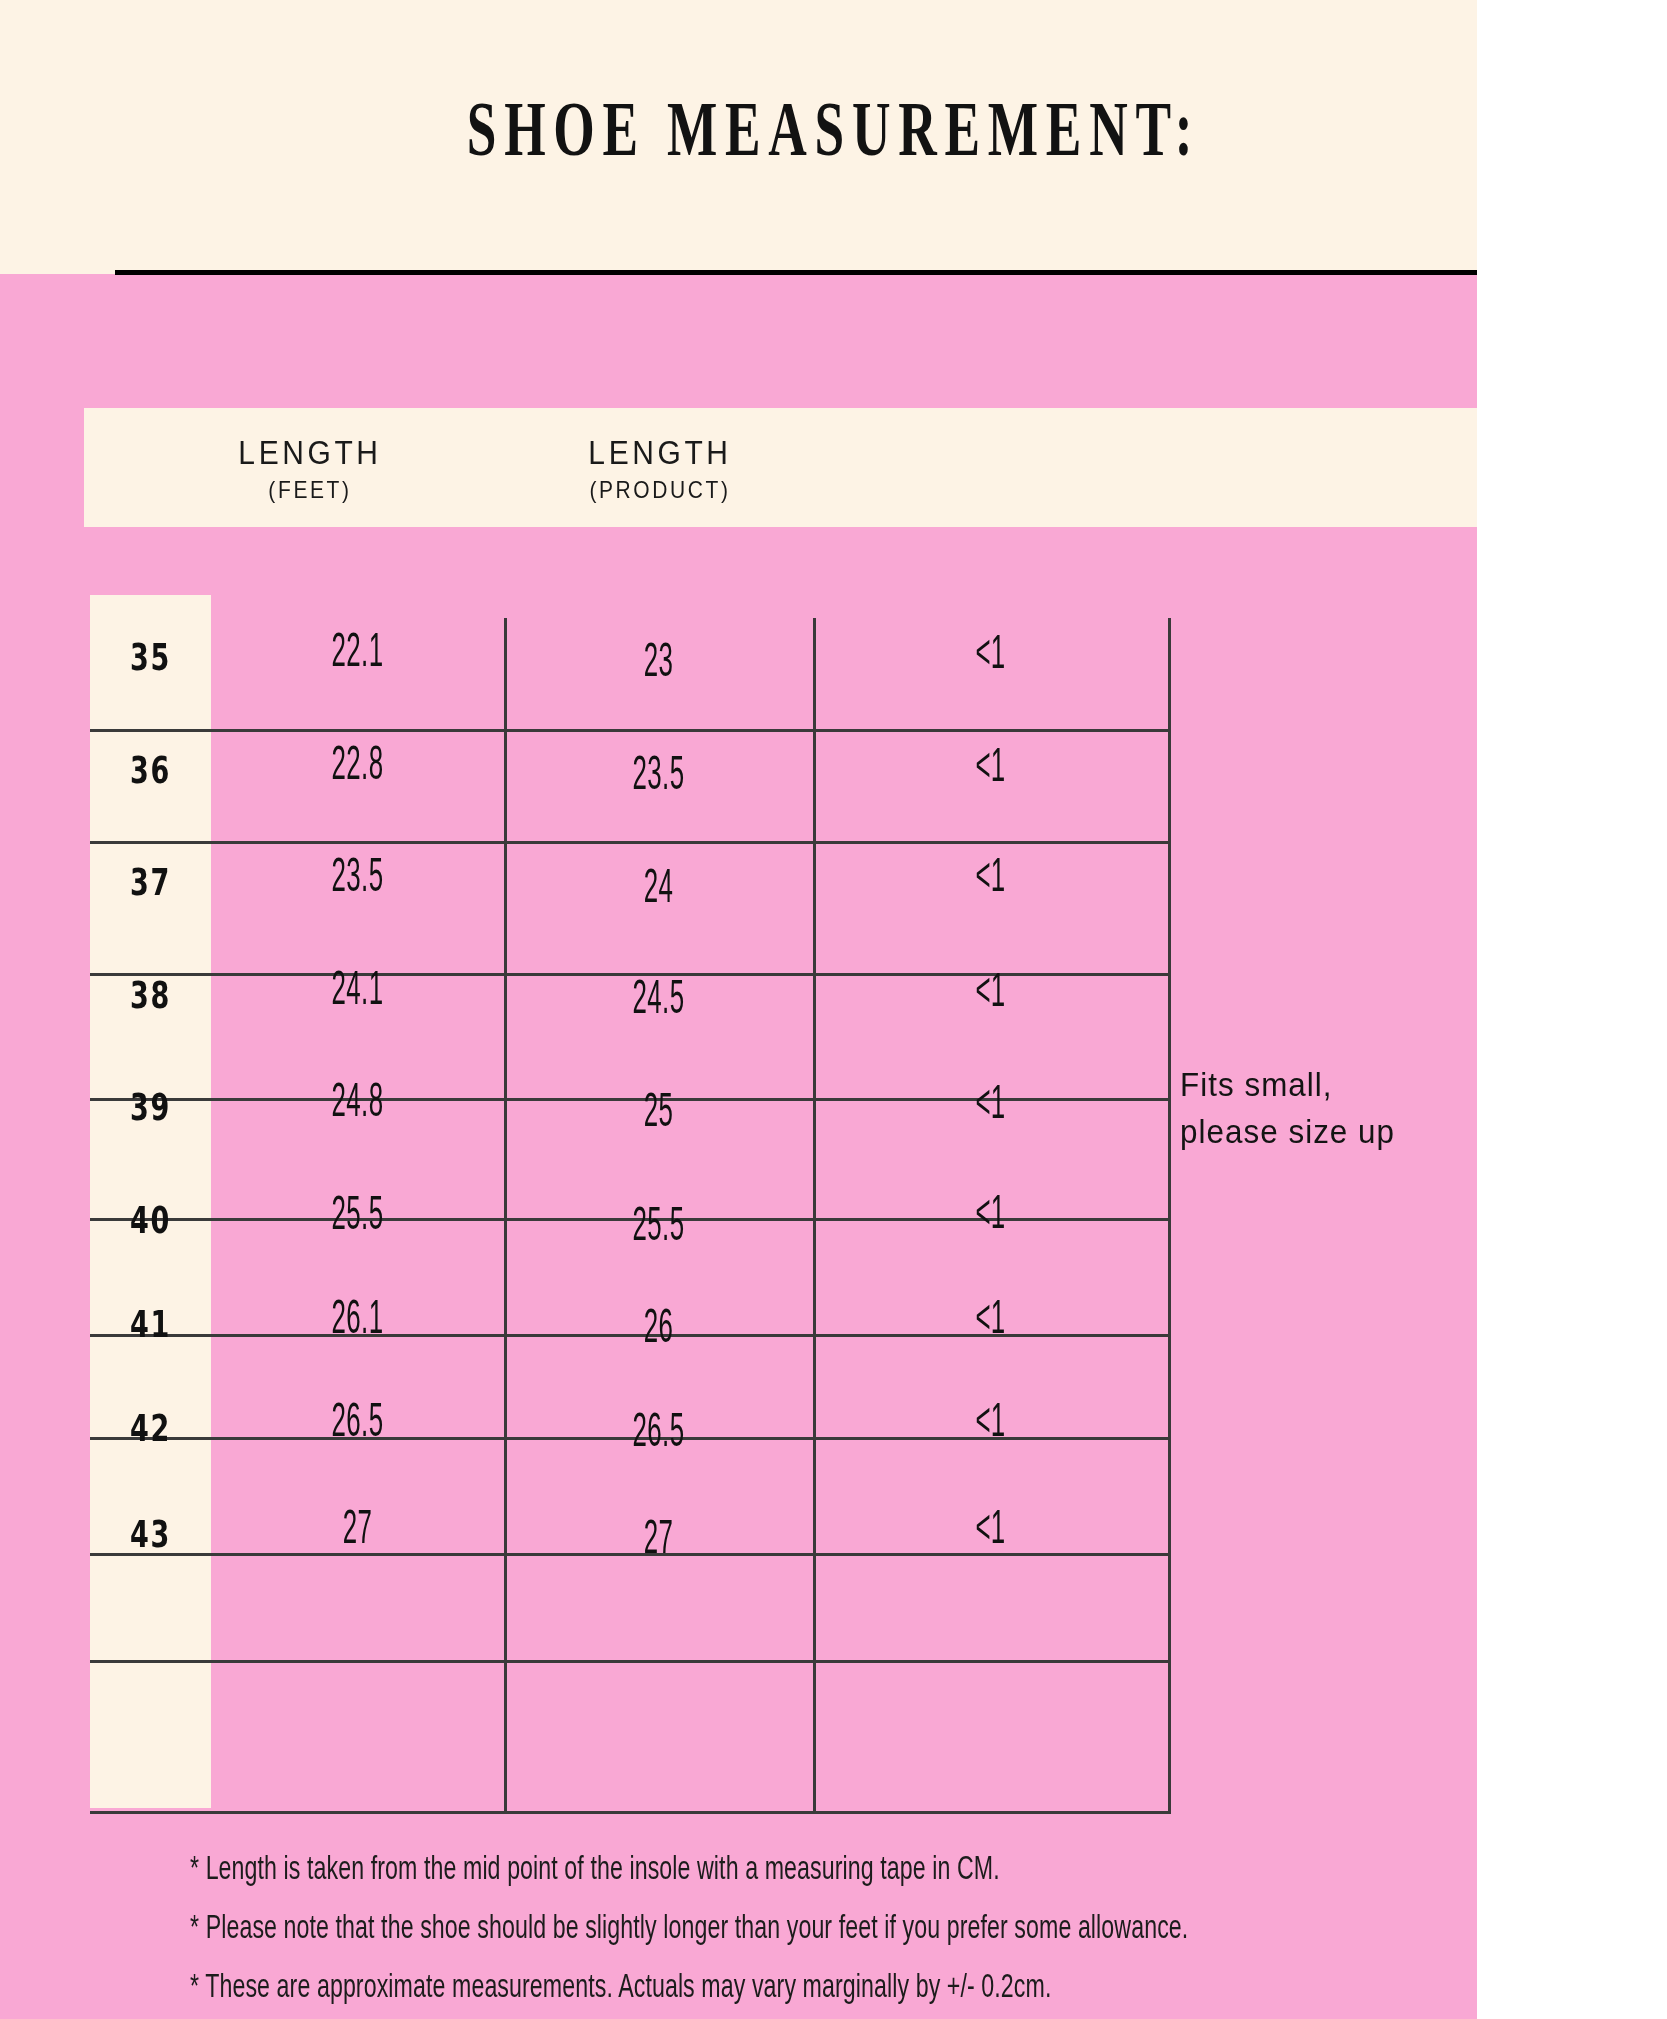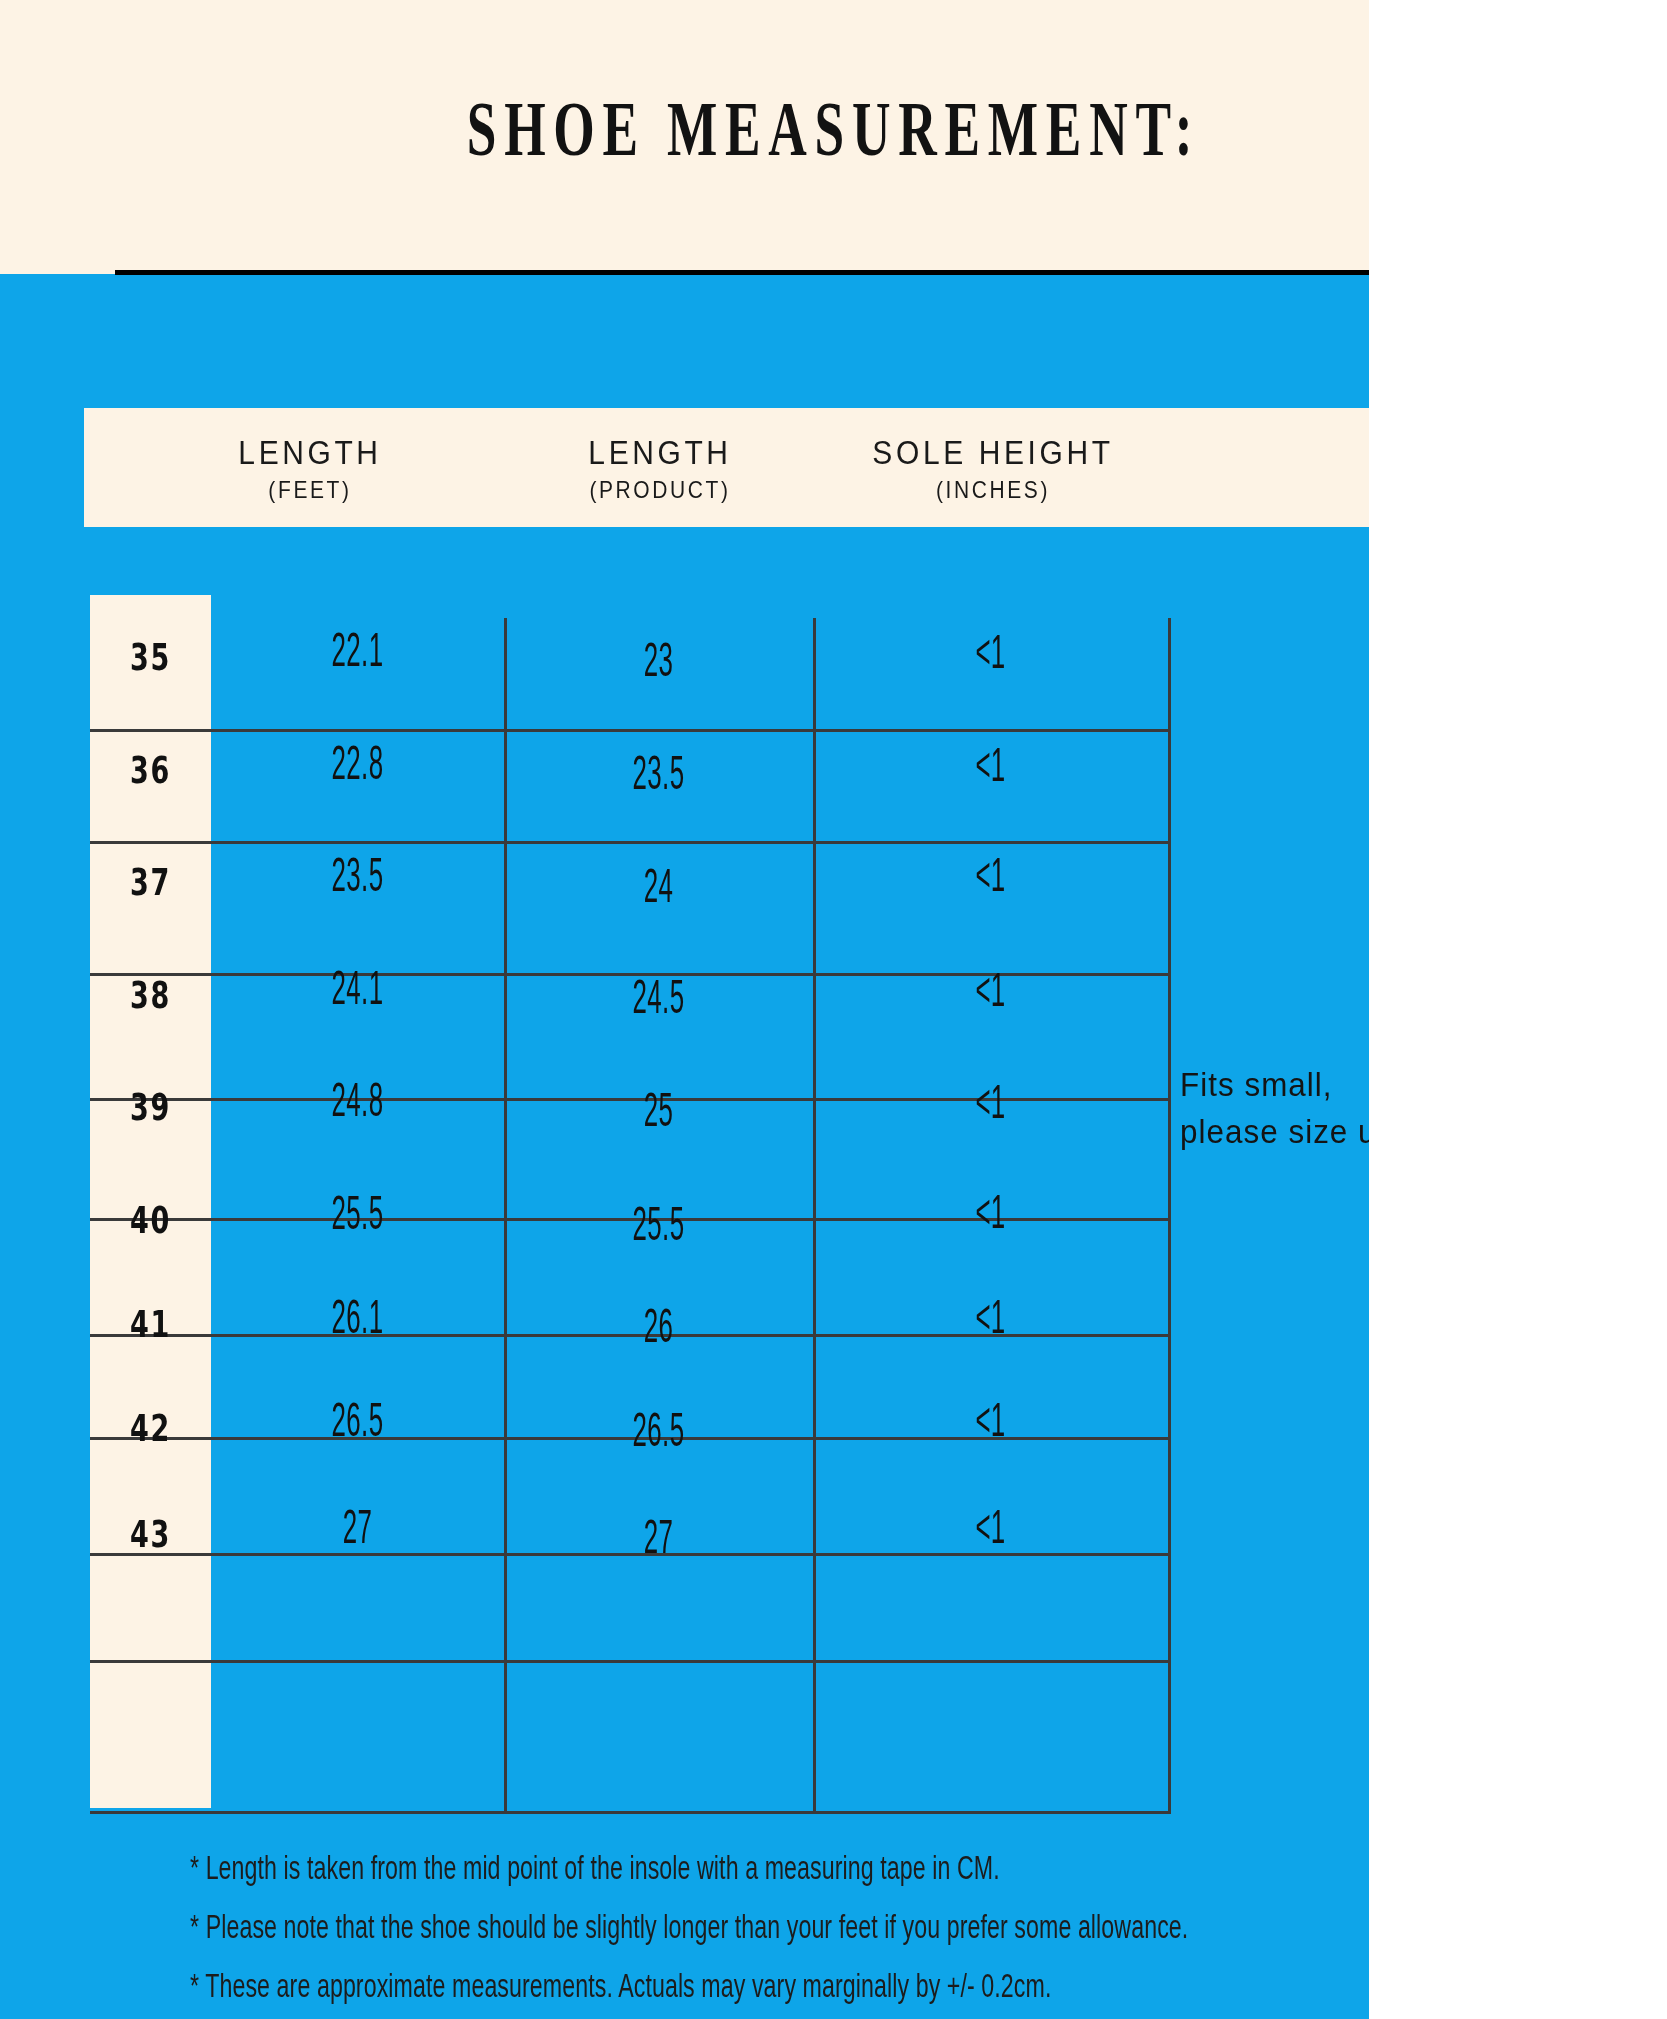--- a/index.html
+++ b/index.html
@@ -7,23 +7,23 @@
     padding: 0;
     background: #ffffff;
   }
   body {
     font-family: "Liberation Sans", sans-serif;
     -webkit-font-smoothing: antialiased;
   }
 
   #page {
     position: relative;
-    width: 1369px;
+    width: 1477px;
     height: 2019px;
-    background: #0ea5e9;
+    background: #f9a8d4;
     overflow: hidden;
     text-decoration: underline;
   }
 
   
   .title-band {
     position: absolute;
     left: 0;
     top: 0;
     width: 1667px;
@@ -179,24 +179,20 @@
   <div class="head-cell" style="left:150px; top:438px; width:320px;">
     <div class="head-main">LENGTH</div>
     <div class="head-sub">(FEET)</div>
   </div>
 
   <div class="head-cell" style="left:510px; top:438px; width:300px;">
     <div class="head-main">LENGTH</div>
     <div class="head-sub">(PRODUCT)</div>
   </div>
 
-  <div class="head-cell" style="left:818px; top:438px; width:350px;">
-    <div class="head-main">SOLE HEIGHT</div>
-    <div class="head-sub">(INCHES)</div>
-  </div>
 
   <div class="head-cell" style="left:1180px; top:454px; width:420px;text-align:right;">
     <div class="head-single">SIZING</div>
   </div>
 
   <div class="size-col-bg"></div>
 
   <div class="grid-line-v" style="left:504px; top:618px; height:1195px;"></div>
   <div class="grid-line-v" style="left:813px; top:618px; height:1195px;"></div>
   <div class="grid-line-v" style="left:1168px; top:618px; height:1195px;"></div>

